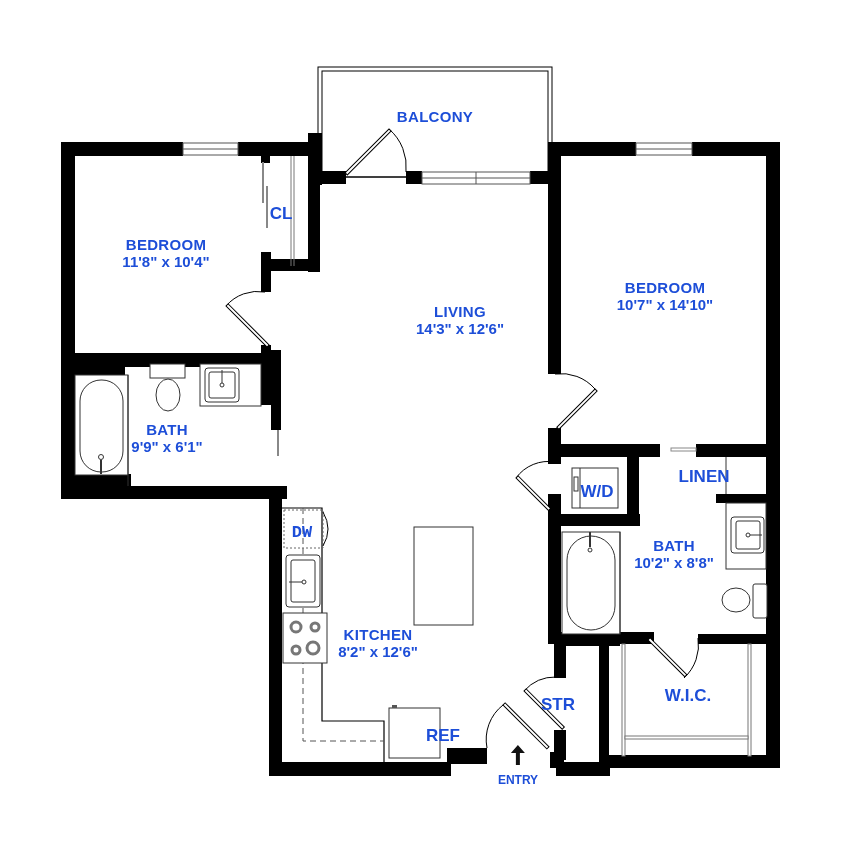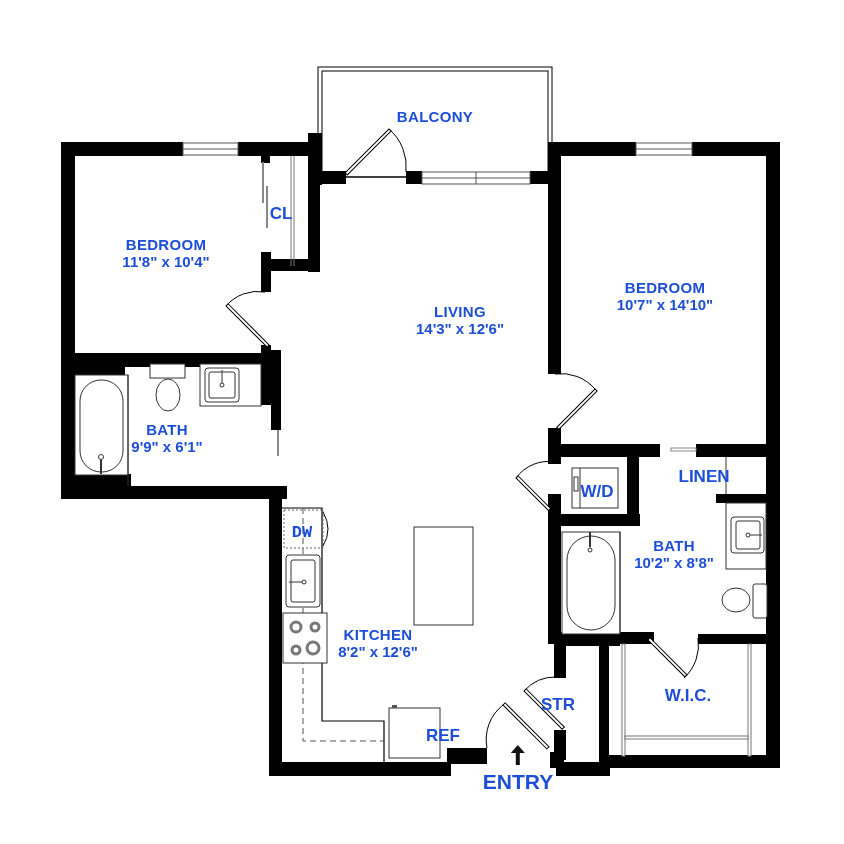--- a/index.html
+++ b/index.html
@@ -20,21 +20,21 @@
     font-weight: bold;
     color: #1d4ed8;
     text-align: center;
     white-space: nowrap;
     transform: translateX(-50%);
     line-height: 1.15;
   }
   .room-name { font-size: 15px; letter-spacing: 0.3px; display: block; }
   .room-dim { font-size: 15px; display: block; }
   .small { font-size: 17px; }
-  .entry { font-size: 21px; }
+  .entry { font-size: 12px; }
 </style>
 </head>
 <body>
 
 <svg id="plan" viewBox="0 0 844 844" xmlns="http://www.w3.org/2000/svg">
 
   <g>
     <rect x="318" y="67" width="234" height="110" class="thin"></rect>
     <rect x="322" y="71" width="226" height="106" class="thin"></rect>
   </g>

